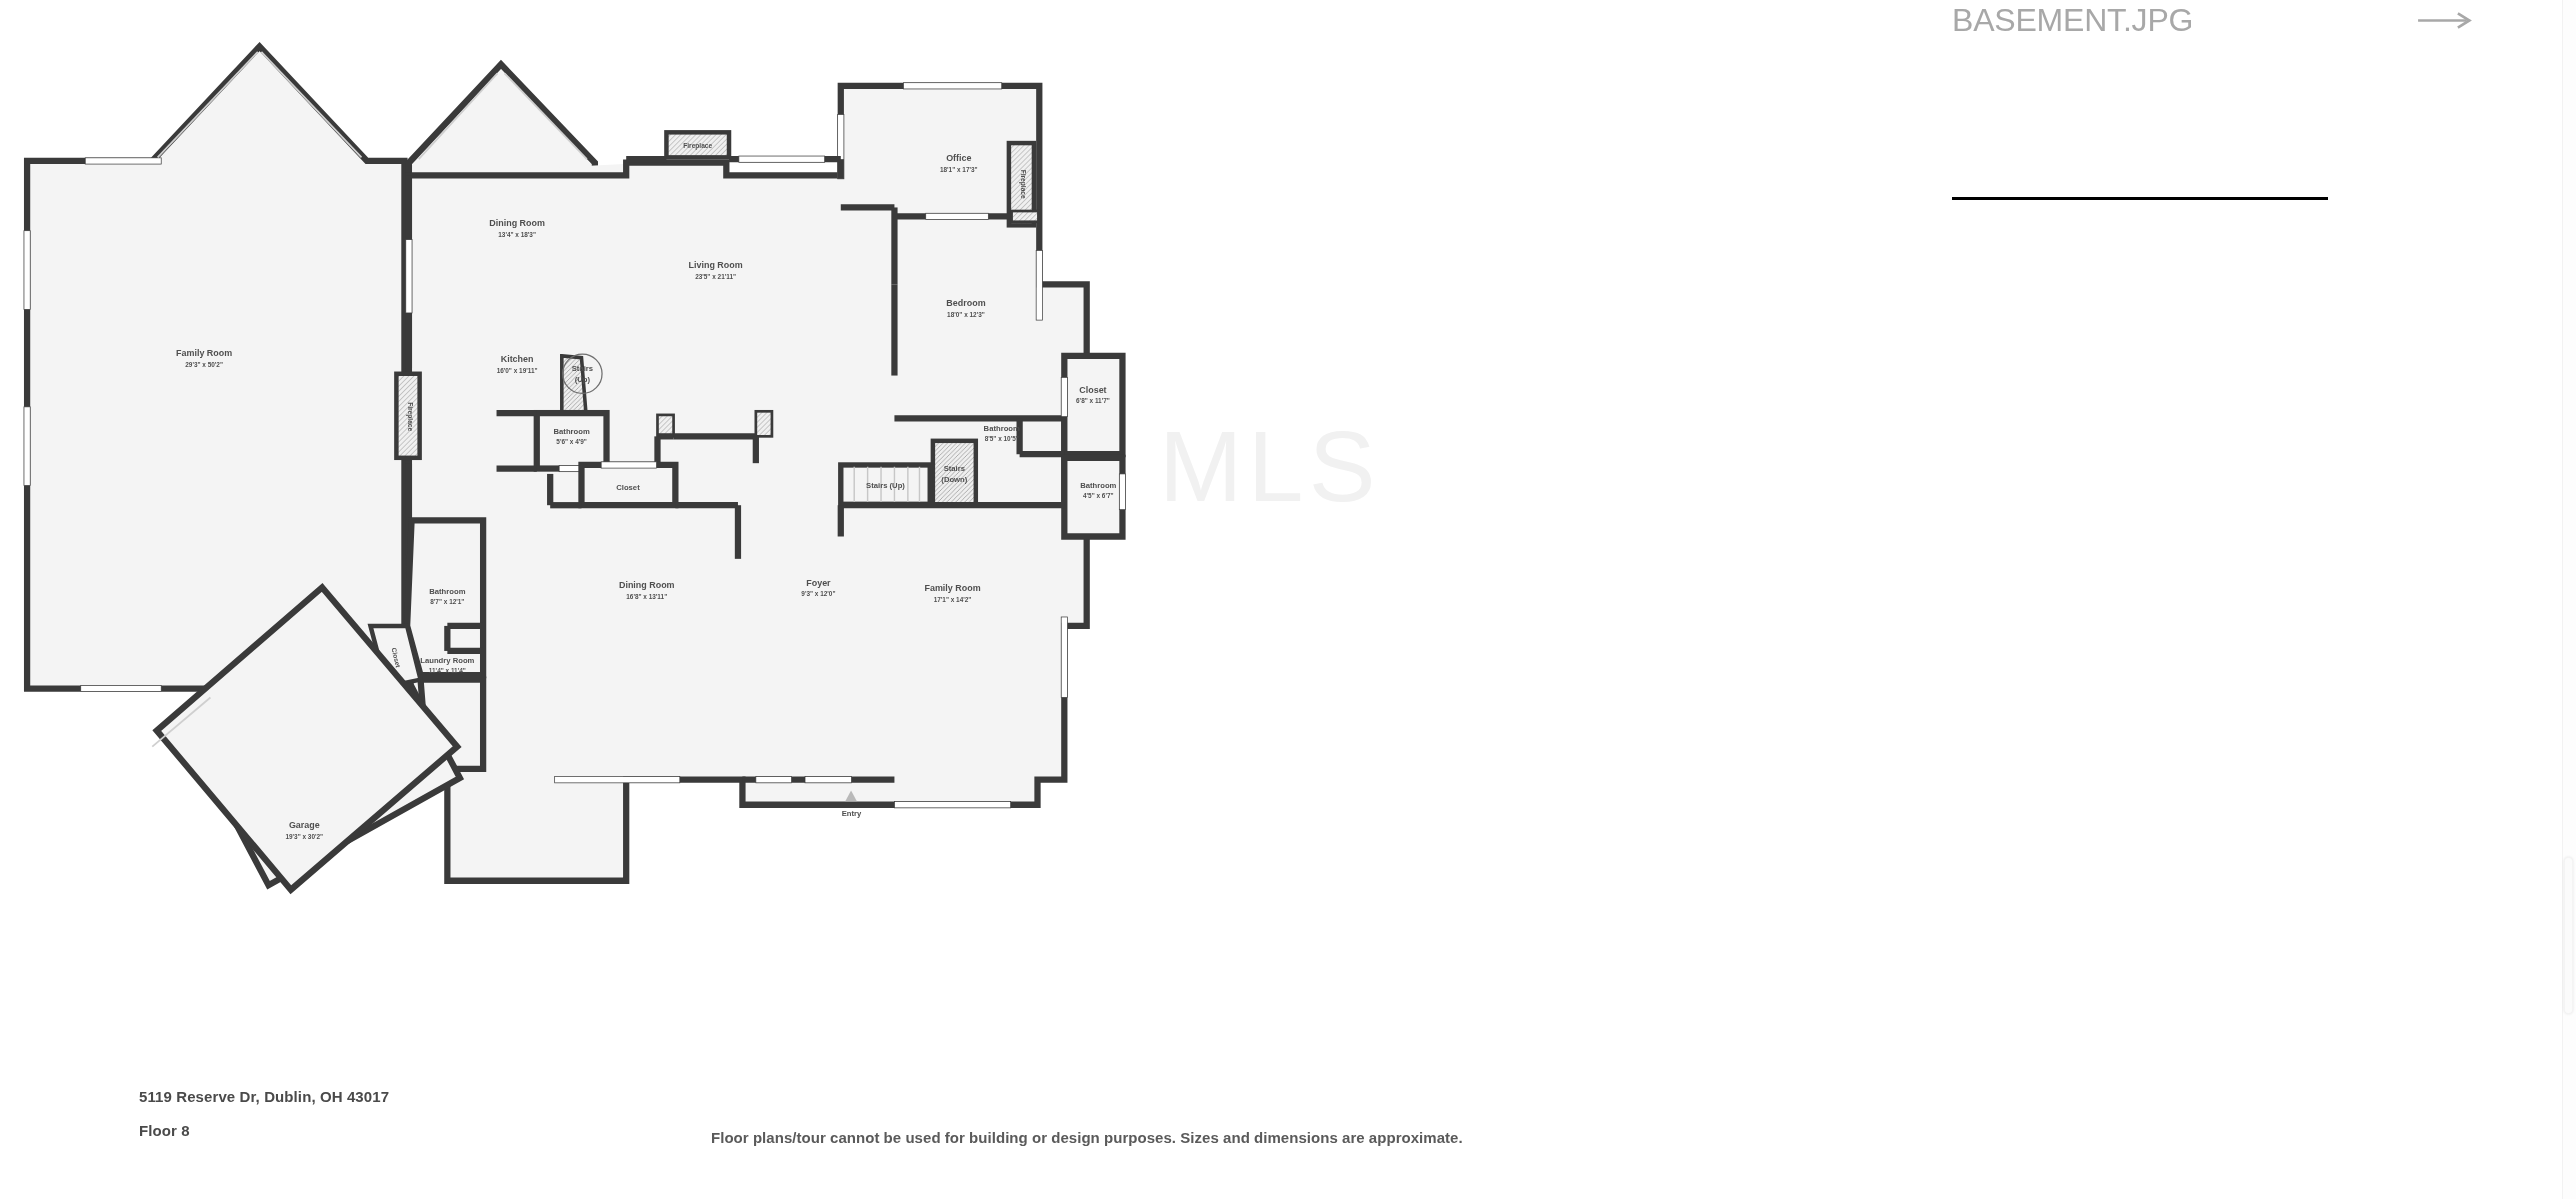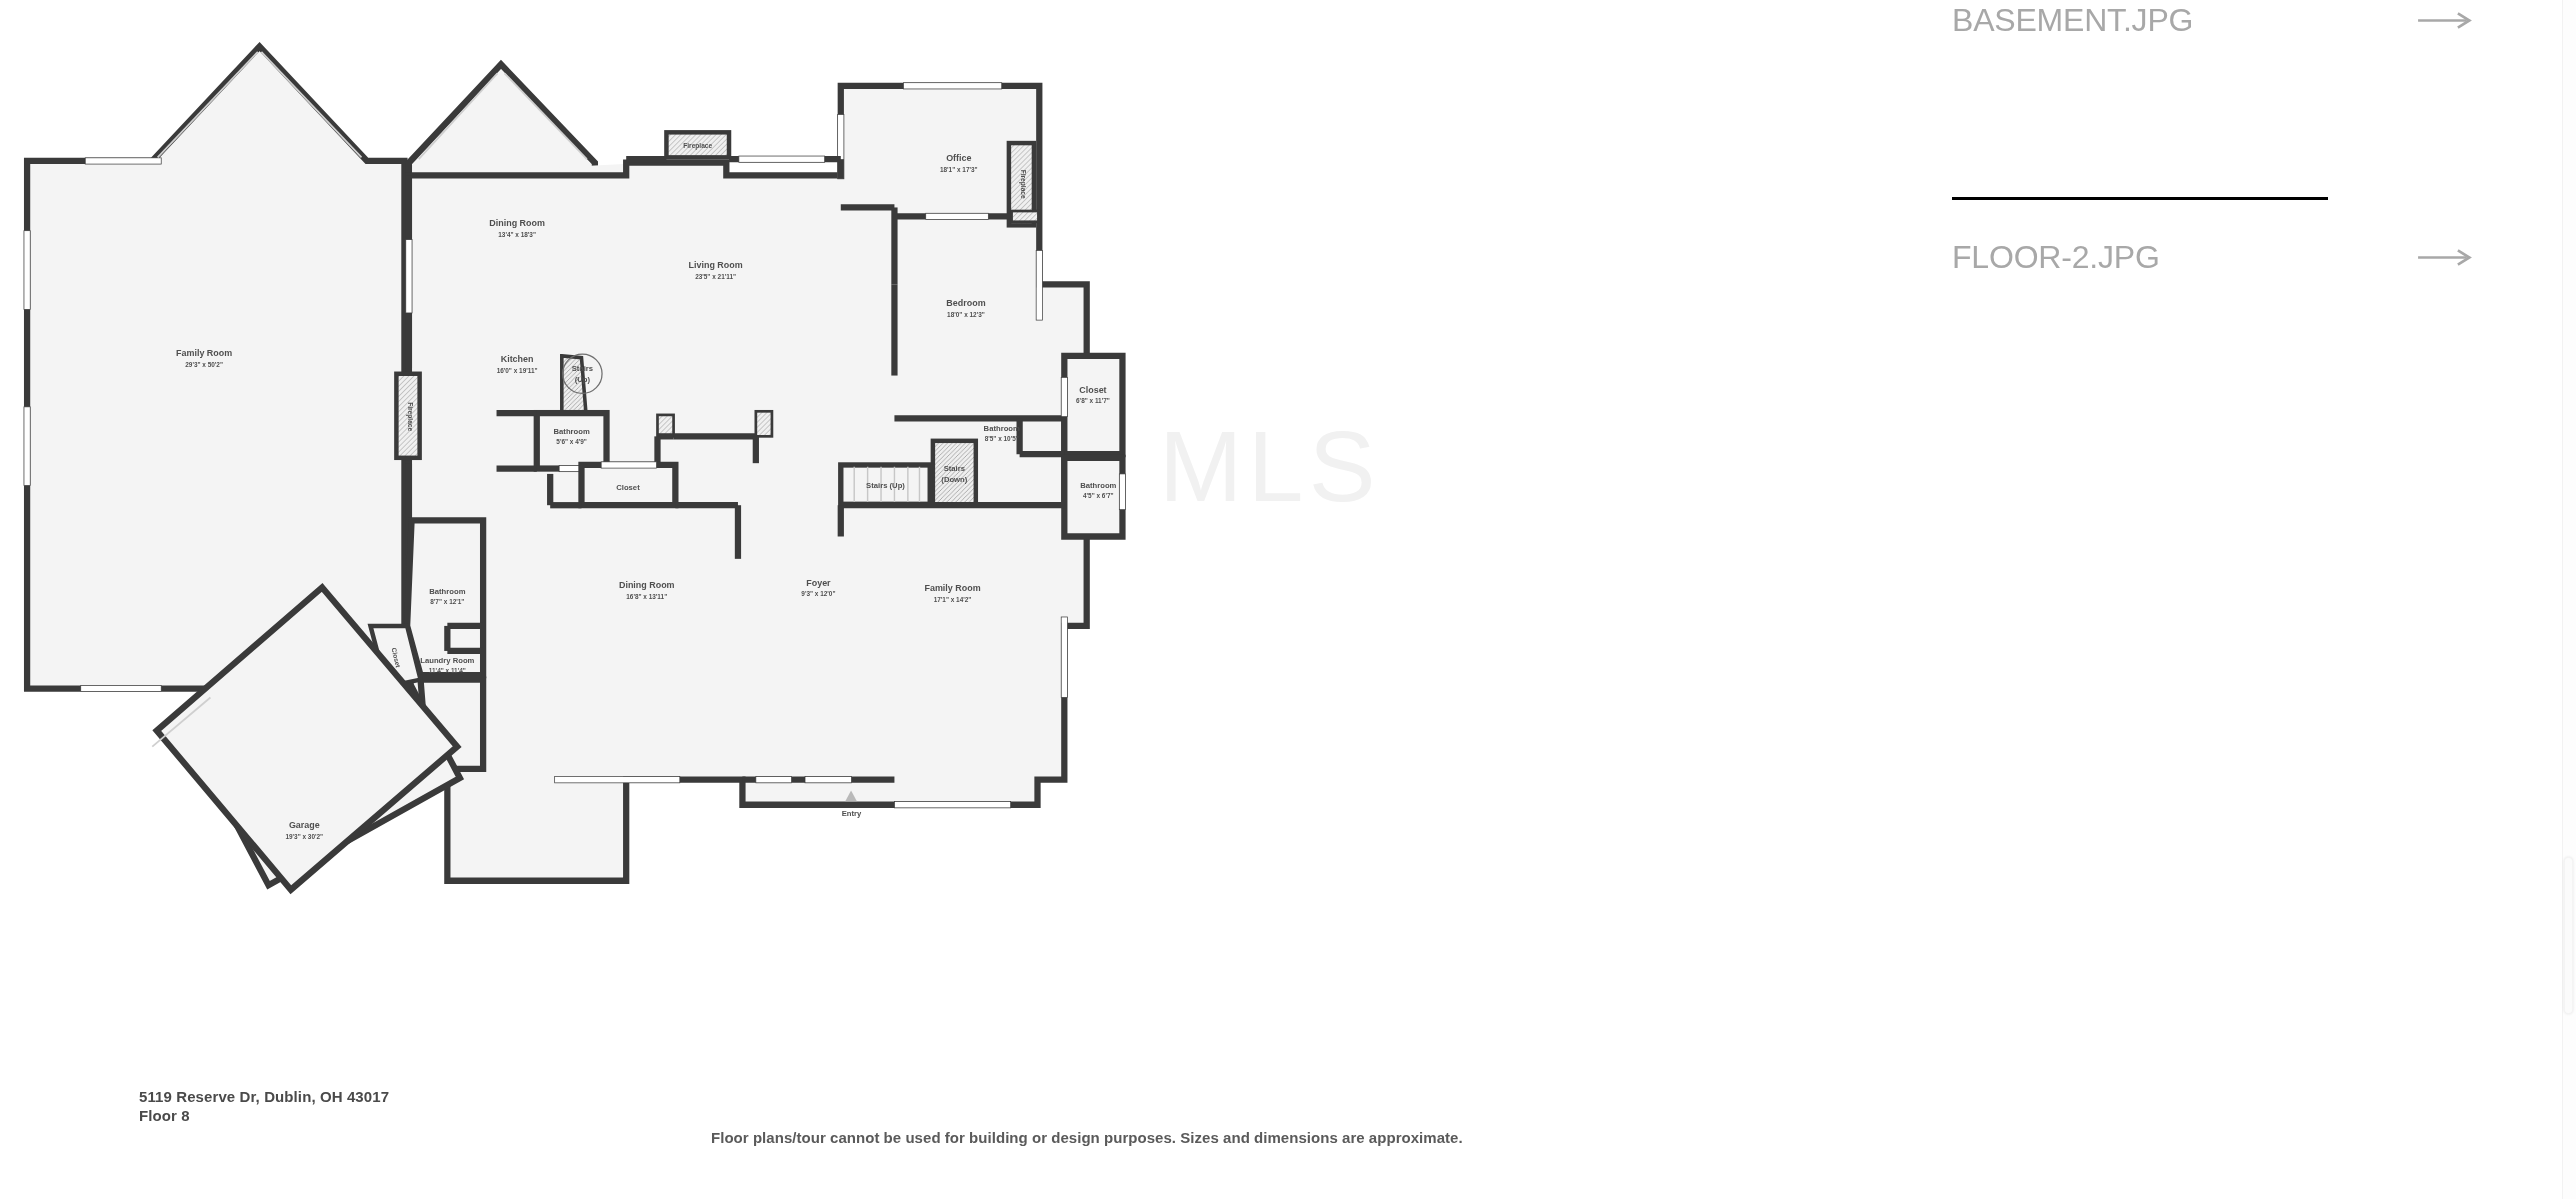--- a/index.html
+++ b/index.html
@@ -37,21 +37,21 @@
     left: 139px; top: 1089px;
     width: 805px;
   }
   .cap-line {
     font-size: 15px;
     font-weight: bold;
     color: #4a4a4a;
     letter-spacing: 0.1px;
     line-height: 1;
   }
-  #cap-address { margin-bottom: 4px; }
+  #cap-address { margin-bottom: 19px; }
 
   #disclaimer {
     position: absolute;
     left: 711px; top: 1129px;
     width: 805px;
     font-size: 15px;
     font-weight: bold;
     color: #5a5a5a;
     letter-spacing: 0.04px;
     white-space: nowrap;
@@ -484,29 +484,20 @@
         <svg width="55" height="23" viewBox="0 0 62 26">
           <line x1="0" y1="13" x2="55" y2="13" stroke="#a8a8a8" stroke-width="3"></line>
           <polyline points="45,5 58,13 45,21" fill="none" stroke="#a8a8a8" stroke-width="3"></polyline>
         </svg>
       </span>
     </div>
 
 
     <div class="underline" style="top:197px;"></div>
 
-    <div class="file-item" style="top:233px;">
-      <span class="file-label">FLOOR-2.JPG</span>
-      <span class="arrow-icon">
-        <svg width="55" height="23" viewBox="0 0 62 26">
-          <line x1="0" y1="13" x2="55" y2="13" stroke="#a8a8a8" stroke-width="3"></line>
-          <polyline points="45,5 58,13 45,21" fill="none" stroke="#a8a8a8" stroke-width="3"></polyline>
-        </svg>
-      </span>
-    </div>
   </div>
 
   <div id="scroll-track">
     <div id="scroll-thumb"></div>
   </div>
 
 </div>
 
 
 </body></html>

